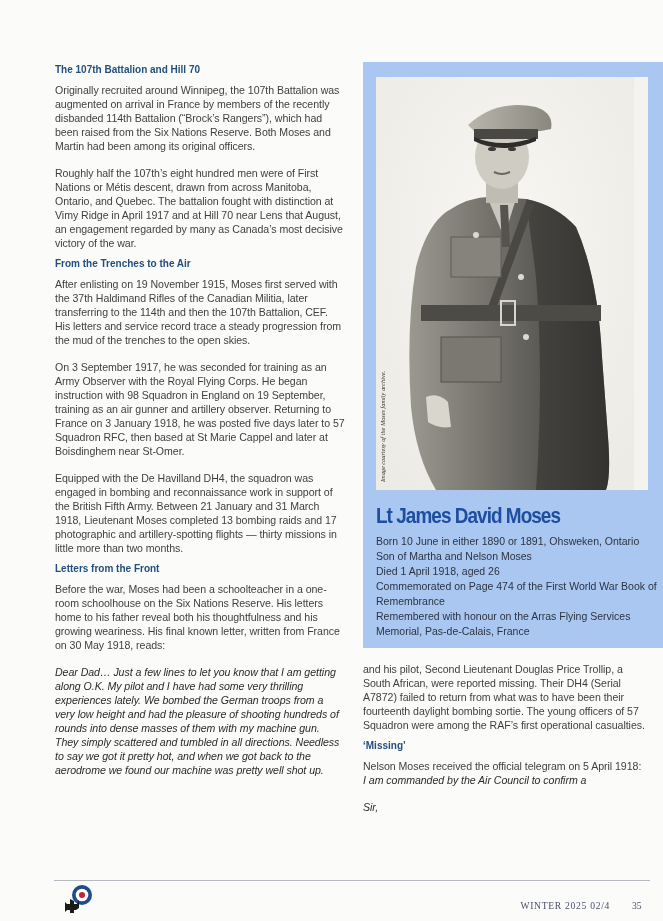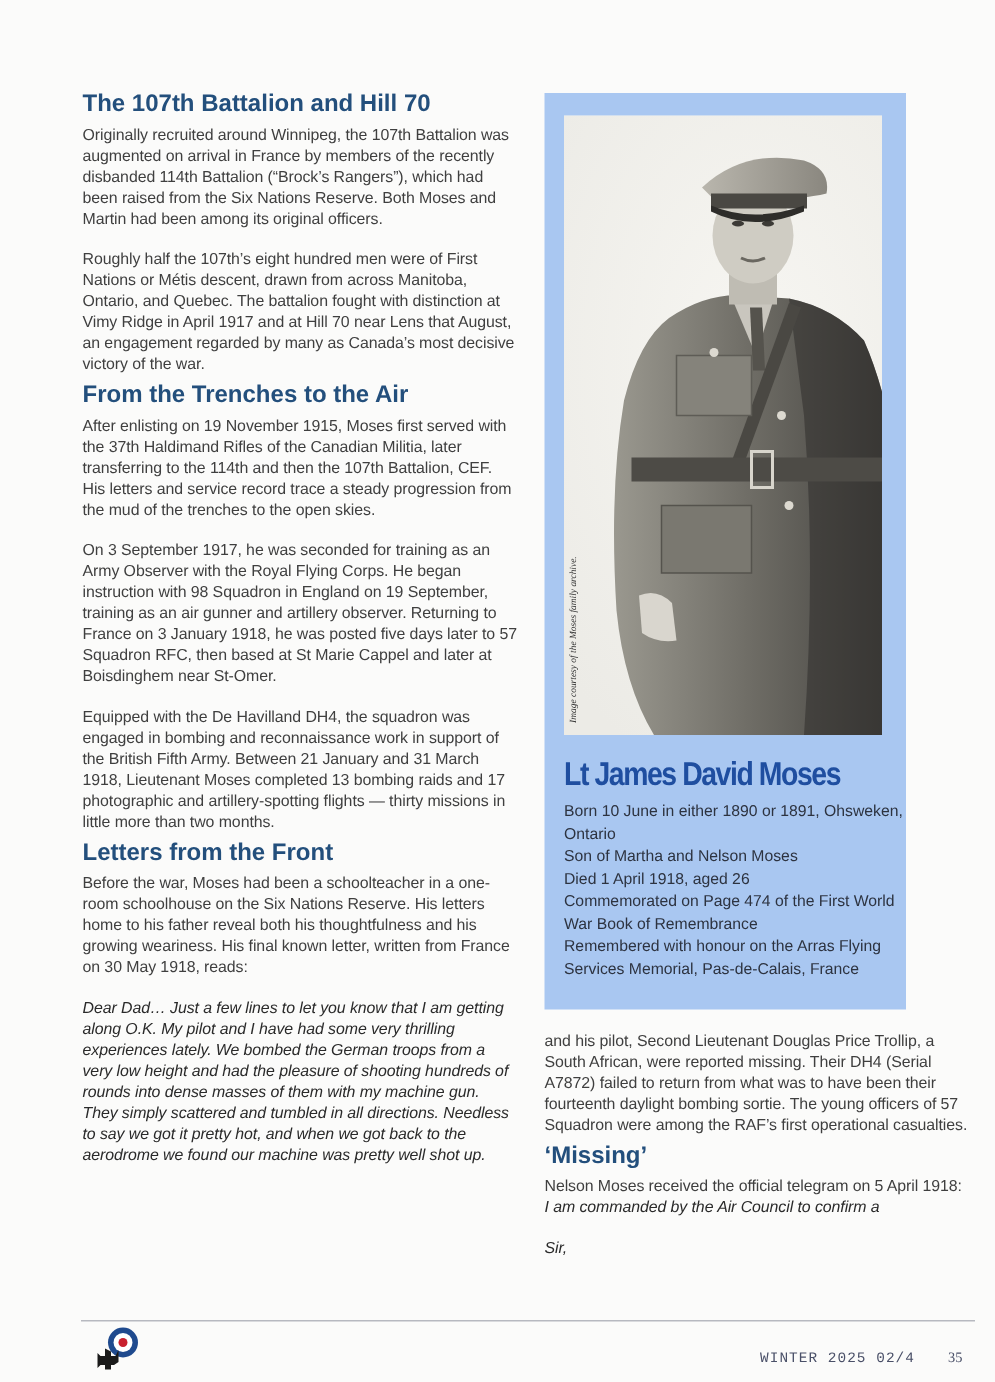--- a/index.html
+++ b/index.html
@@ -11,36 +11,36 @@
     position: relative;
   }
   .col-left {
     position: absolute; left: 55px; top: 62px; width: 290px;
   }
   .col-right {
     position: absolute; left: 363px; top: 62px; width: 287px;
   }
   h2.sec {
     margin: 0 0 5px 0;
-    font-size: 16px; font-weight: bold;
+    font-size: 10px; font-weight: bold;
     color: #234f7c;
     line-height: 16px;
   }
   p.body {
     margin: 0 0 13px 0;
     font-size: 10.6px; line-height: 14px;
     letter-spacing: -0.05px;
     color: #3f3f3f;
   }
   p.body.tight { margin-bottom: 6px; }
   p.quote { font-style: italic; color: #2a2a2a; }
   .sidebar {
     background: #a9c7f1;
-    width: 241px;
-    padding: 15px 0 19px 0;
+    width: 301px;
+    padding: 15px 0 9px 0;
     box-sizing: border-box;
   }
   .photo-wrap {
     position: relative;
     margin: 0 16px 0 13px;
     height: 413px;
     background: #f4f3ef;
     overflow: hidden;
   }
   .photo-wrap svg { position: absolute; left: 0; top: 0; }
@@ -66,21 +66,21 @@
     font-size: 10.5px; line-height: 15px; color: #2d3340;
   }
   .after-box { margin-top: 14px; }
   .footer-rule {
     position: absolute; left: 54px; top: 880px; width: 596px; height: 1px;
     background: #b7b9c0;
   }
   .footer-logo { position: absolute; left: 62px; top: 884px; width: 32px; height: 30px; }
   .footer-issue {
     position: absolute; left: 0; top: 900px; width: 610px; text-align: right;
-    font-family: Liberation Mono, monospace; font-size: 9.6px; letter-spacing: 0.7px;
+    font-family: Liberation Serif, serif; font-size: 9.6px; letter-spacing: 0.7px;
     color: #4a5068;
   }
   .footer-page {
     position: absolute; left: 632px; top: 900px;
     font-family: Liberation Serif, serif; font-size: 9.6px; color: #4a5068;
   }
 </style>
 </head>
 <body>
 

